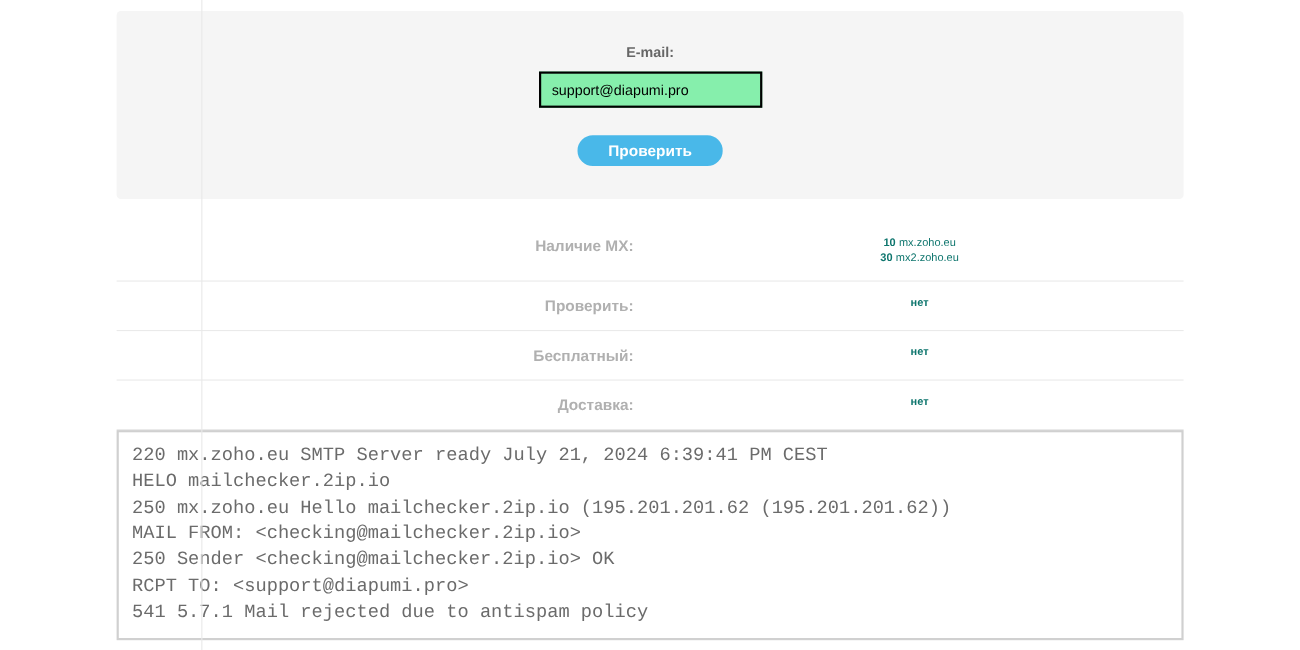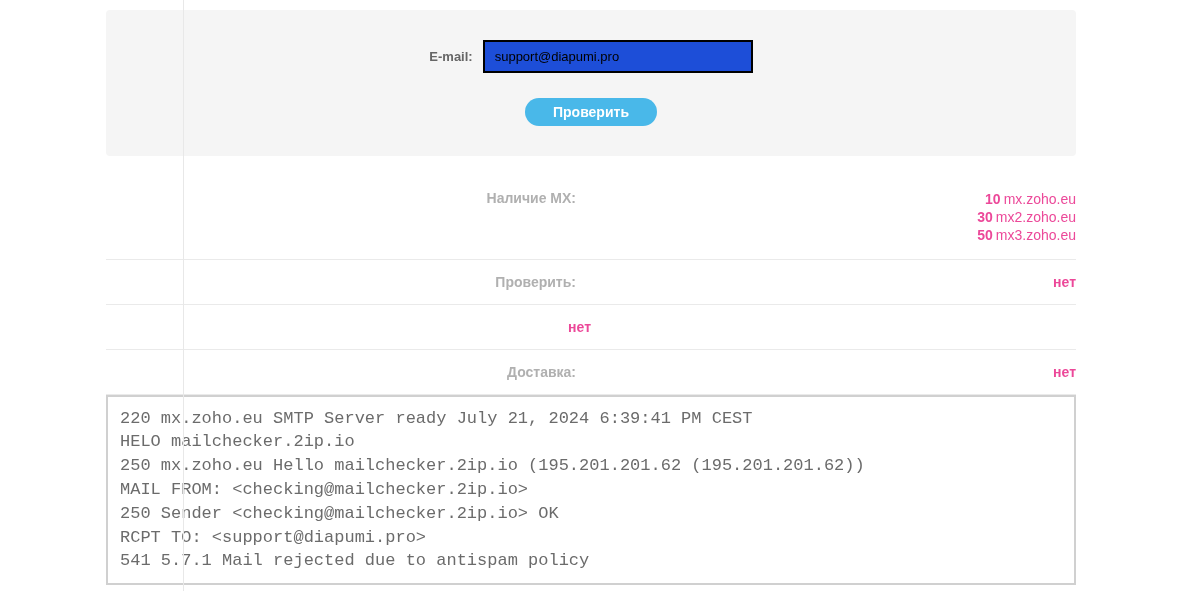--- a/index.html
+++ b/index.html
@@ -32,32 +32,33 @@
       border-radius: 4px;
       padding: 30px 40px 30px 40px;
       margin-bottom: 20px;
     }
     .form-row {
       display: flex;
       align-items: center;
       justify-content: center;
       gap: 10px;
       margin-bottom: 25px;
+      flex-direction: column;
     }
     .form-label {
       font-size: 13px;
       color: #666;
       font-weight: bold;
     }
     .email-input {
-      width: 270px;
+      width: 203px;
       padding: 7px 10px;
       border: 2px solid #000;
       font-size: 13px;
-      background: #1d4ed8;
+      background: #86efac;
     }
     .check-button {
       display: block;
       margin: 0 auto;
       background: #49b8e9;
       color: #fff;
       border: none;
       padding: 6px 28px;
       font-size: 14px;
       font-weight: bold;
@@ -79,24 +80,24 @@
     .result-label {
       width: 50%;
       text-align: right;
       padding-right: 15px;
       color: #b0b0b0;
       font-size: 14px;
       font-weight: bold;
     }
     .result-value {
       width: 50%;
-      text-align: right;
+      text-align: center;
       padding-left: 5px;
-      color: #ec4899;
-      font-size: 14px;
+      color: #0f766e;
+      font-size: 10px;
       font-weight: bold;
     }
     .mx-record {
       display: block;
       line-height: 1.3;
     }
     .mx-priority {
       font-weight: bold;
     }
     .mx-host {
@@ -136,28 +137,28 @@
     </div>
     <button class="check-button">Проверить</button>
   </div>
 
   <div class="results-table">
     <div class="result-row">
       <div class="result-label">Наличие MX:</div>
       <div class="result-value">
         <span class="mx-record"><span class="mx-priority">10</span><span class="mx-host">mx.zoho.eu</span></span>
         <span class="mx-record"><span class="mx-priority">30</span><span class="mx-host">mx2.zoho.eu</span></span>
-        <span class="mx-record"><span class="mx-priority">50</span><span class="mx-host">mx3.zoho.eu</span></span>
       </div>
     </div>
     <div class="result-row">
       <div class="result-label">Проверить:</div>
       <div class="result-value">нет</div>
     </div>
     <div class="result-row">
+      <div class="result-label">Бесплатный:</div>
       <div class="result-value">нет</div>
     </div>
     <div class="result-row">
       <div class="result-label">Доставка:</div>
       <div class="result-value">нет</div>
     </div>
   </div>
 
   <div class="smtp-log">220 mx.zoho.eu SMTP Server ready July 21, 2024 6:39:41 PM CEST
 HELO mailchecker.2ip.io

